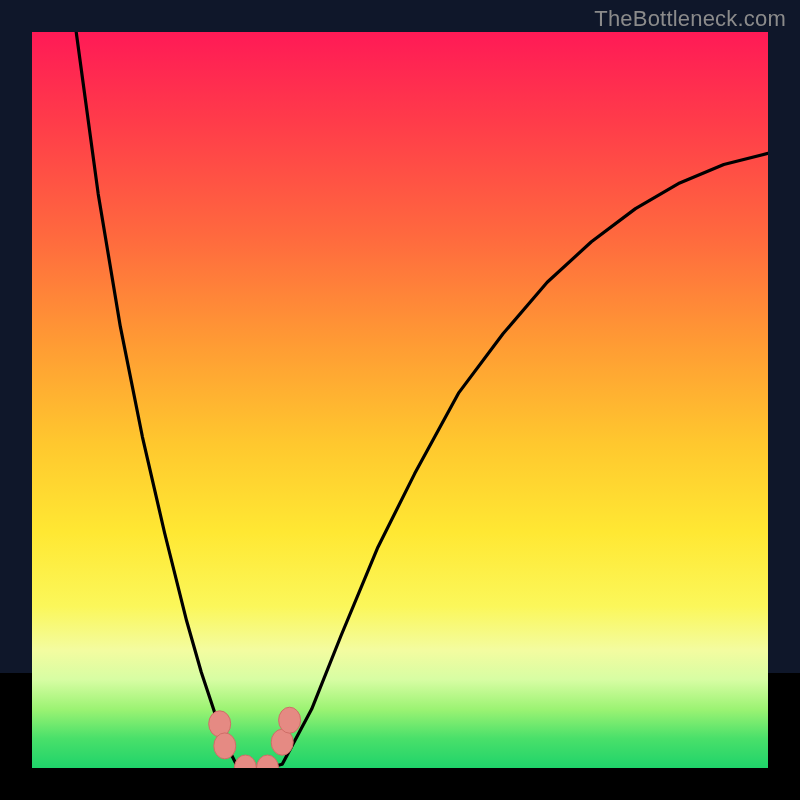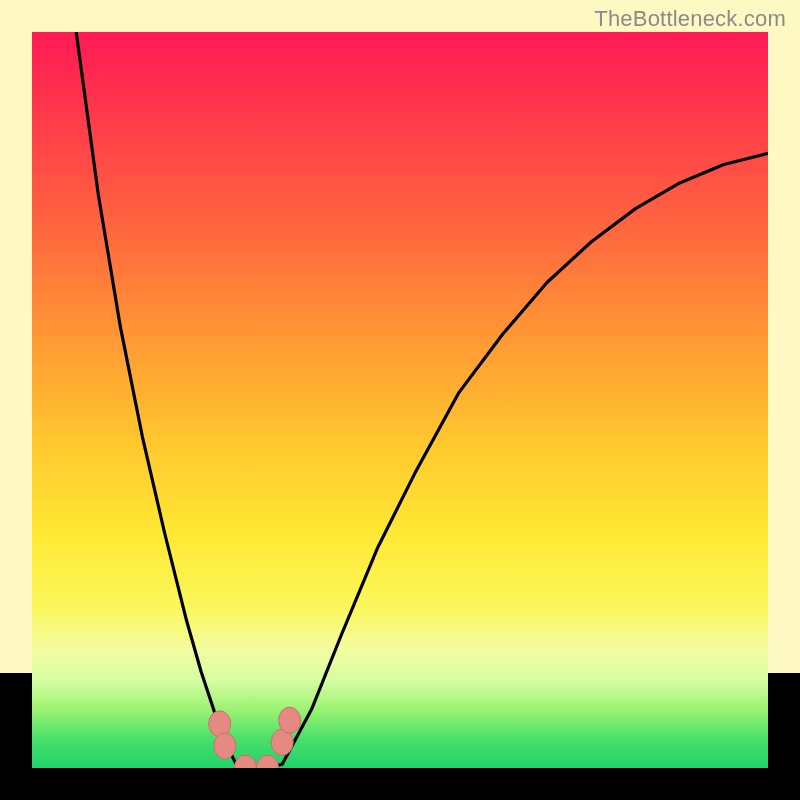--- a/index.html
+++ b/index.html
@@ -10,21 +10,21 @@
     overflow: hidden;
     background: #000;
     font-family: Arial, Helvetica, sans-serif;
   }
   .frame {
     position: absolute;
     top: 0;
     left: 0;
     width: 800px;
     height: 673px;
-    background: #fef9c3;
+    background: #0f172a;
   }
   .plot-area {
     position: absolute;
     top: 32px;
     left: 32px;
     width: 736px;
     height: 736px;
     background: linear-gradient(
       to bottom,
       #ff1a56 0%,

